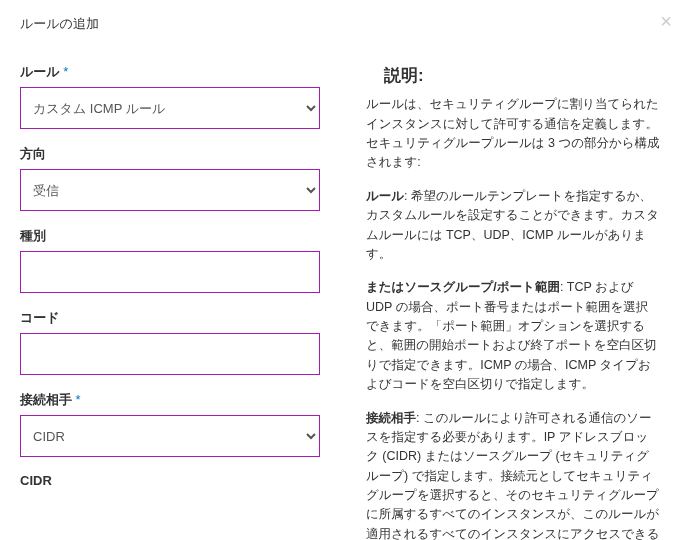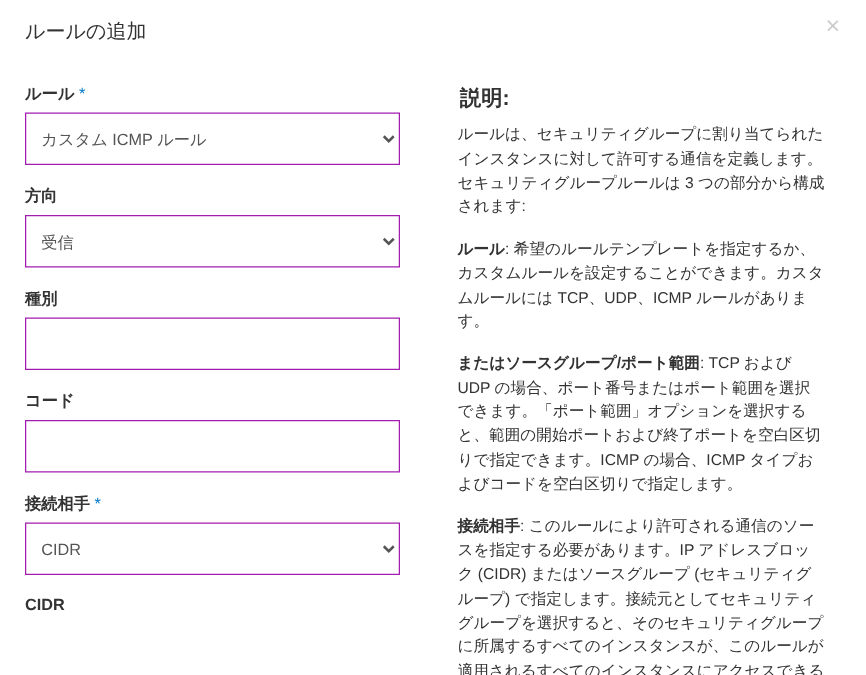--- a/index.html
+++ b/index.html
@@ -13,21 +13,21 @@
   }
   .modal {
     padding: 15px 20px 0 20px;
   }
   .modal-header {
     position: relative;
     padding-bottom: 10px;
     margin-bottom: 20px;
   }
   .modal-title {
-    font-size: 16px;
+    font-size: 13px;
     font-weight: 500;
     margin: 0;
     color: #333;
   }
   .close-x {
     position: absolute;
     right: -5px;
     top: -5px;
     font-size: 20px;
     color: #ccc;
@@ -71,21 +71,21 @@
     border: 1px solid #a21caf;
     background: #fff;
     color: #555;
   }
   select.form-control {
     appearance: auto;
   }
   .desc-header {
     font-size: 17px;
     font-weight: bold;
-    margin: 0 0 6px 2px;
+    margin: 0 0 6px 18px;
   }
   .desc-p {
     margin: 0 12px 14px 0;
   }
   .desc-p b {
     font-weight: bold;
   }
 </style>
 </head>
 <body>

